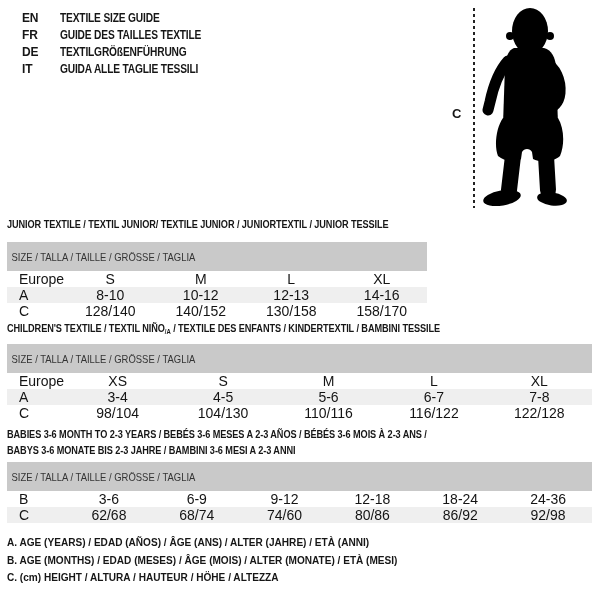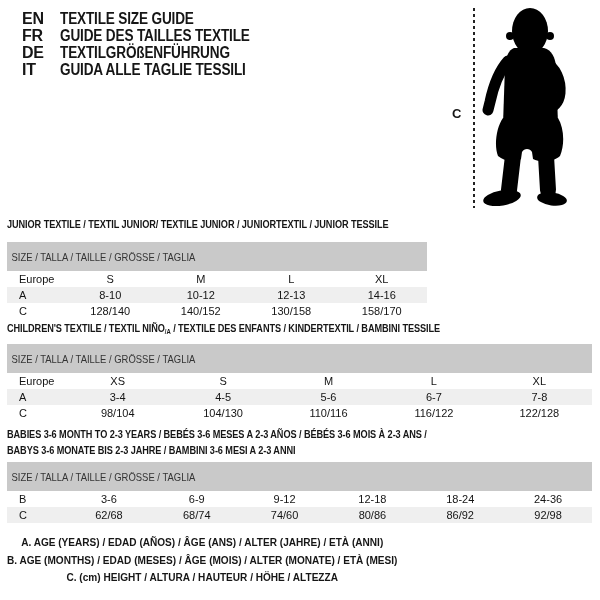--- a/index.html
+++ b/index.html
@@ -7,39 +7,39 @@
     width:600px;height:600px;position:relative;background:#ffffff;
     font-family:"Liberation Sans", sans-serif;color:#111;overflow:hidden;
     -webkit-font-smoothing:antialiased;
   }
   .abs{position:absolute;}
   .cond{transform:scaleX(0.85);transform-origin:0 0;white-space:nowrap;}
   .cond9{transform:scaleX(0.9);transform-origin:0 0;white-space:nowrap;}
 
   
   .lang-list{top:10px;left:22px;}
-  .lang-row{display:flex;line-height:17px;font-weight:bold;font-size:16px;letter-spacing:-0.2px;color:#161616;}
+  .lang-row{display:flex;line-height:17px;font-weight:bold;font-size:12px;letter-spacing:-0.2px;color:#161616;}
   .lang-code{width:38px;flex:none;}
   .lang-name{display:inline-block;}
 
   
   .dash-line{left:473px;top:8px;width:2px;height:200px;
     background:repeating-linear-gradient(to bottom,#222 0 3px,transparent 3px 6px);}
   .height-label{left:452px;top:106px;font-weight:bold;font-size:13px;color:#161616;}
   .baby-svg{left:478px;top:6px;}
 
   
   .sec-title{font-weight:bold;font-size:10.8px;color:#161616;line-height:16px;letter-spacing:-0.1px;}
   .sub{font-size:7px;vertical-align:-2px;}
 
   
   .tbl{left:7px;}
   .tbl-header{height:29px;background:var(--header-bar,#c9c9c9);display:flex;align-items:center;}
   .tbl-header .htext{font-size:10.5px;color:#333;padding-left:5px;display:inline-block;}
-  .trow{display:flex;height:16px;line-height:16px;font-size:11px;color:#141414;}
+  .trow{display:flex;height:16px;line-height:16px;font-size:14px;color:#141414;}
   .trow.stripe{background:var(--stripe,#efefef);}
   .tlabel{width:58px;flex:none;padding-left:12px;box-sizing:border-box;}
   .tcell{flex:1;text-align:center;}
 
   
   .legend-line{font-weight:bold;font-size:11.2px;line-height:17.5px;color:#161616;display:block;}
 </style>
 </head>
 <body>
 
@@ -162,17 +162,17 @@
         <span class="tcell">62/68</span>
         <span class="tcell">68/74</span>
         <span class="tcell">74/60</span>
         <span class="tcell">80/86</span>
         <span class="tcell">86/92</span>
         <span class="tcell">92/98</span>
       </div>
     </div>
 </div>
 
-<div class="abs" style="top:534px;left:7px;text-align:center;">
+<div class="abs" style="top:534px;left:7px;">
   <span class="legend-line cond9">A. AGE (YEARS) / EDAD (AÑOS) / ÂGE (ANS) / ALTER (JAHRE) / ETÀ (ANNI)</span>
   <span class="legend-line cond9">B. AGE (MONTHS) / EDAD (MESES) / ÂGE (MOIS) / ALTER (MONATE) / ETÀ (MESI)</span>
   <span class="legend-line cond9">C. (cm) HEIGHT / ALTURA / HAUTEUR / HÖHE / ALTEZZA</span>
 </div>
 
 </body></html>

